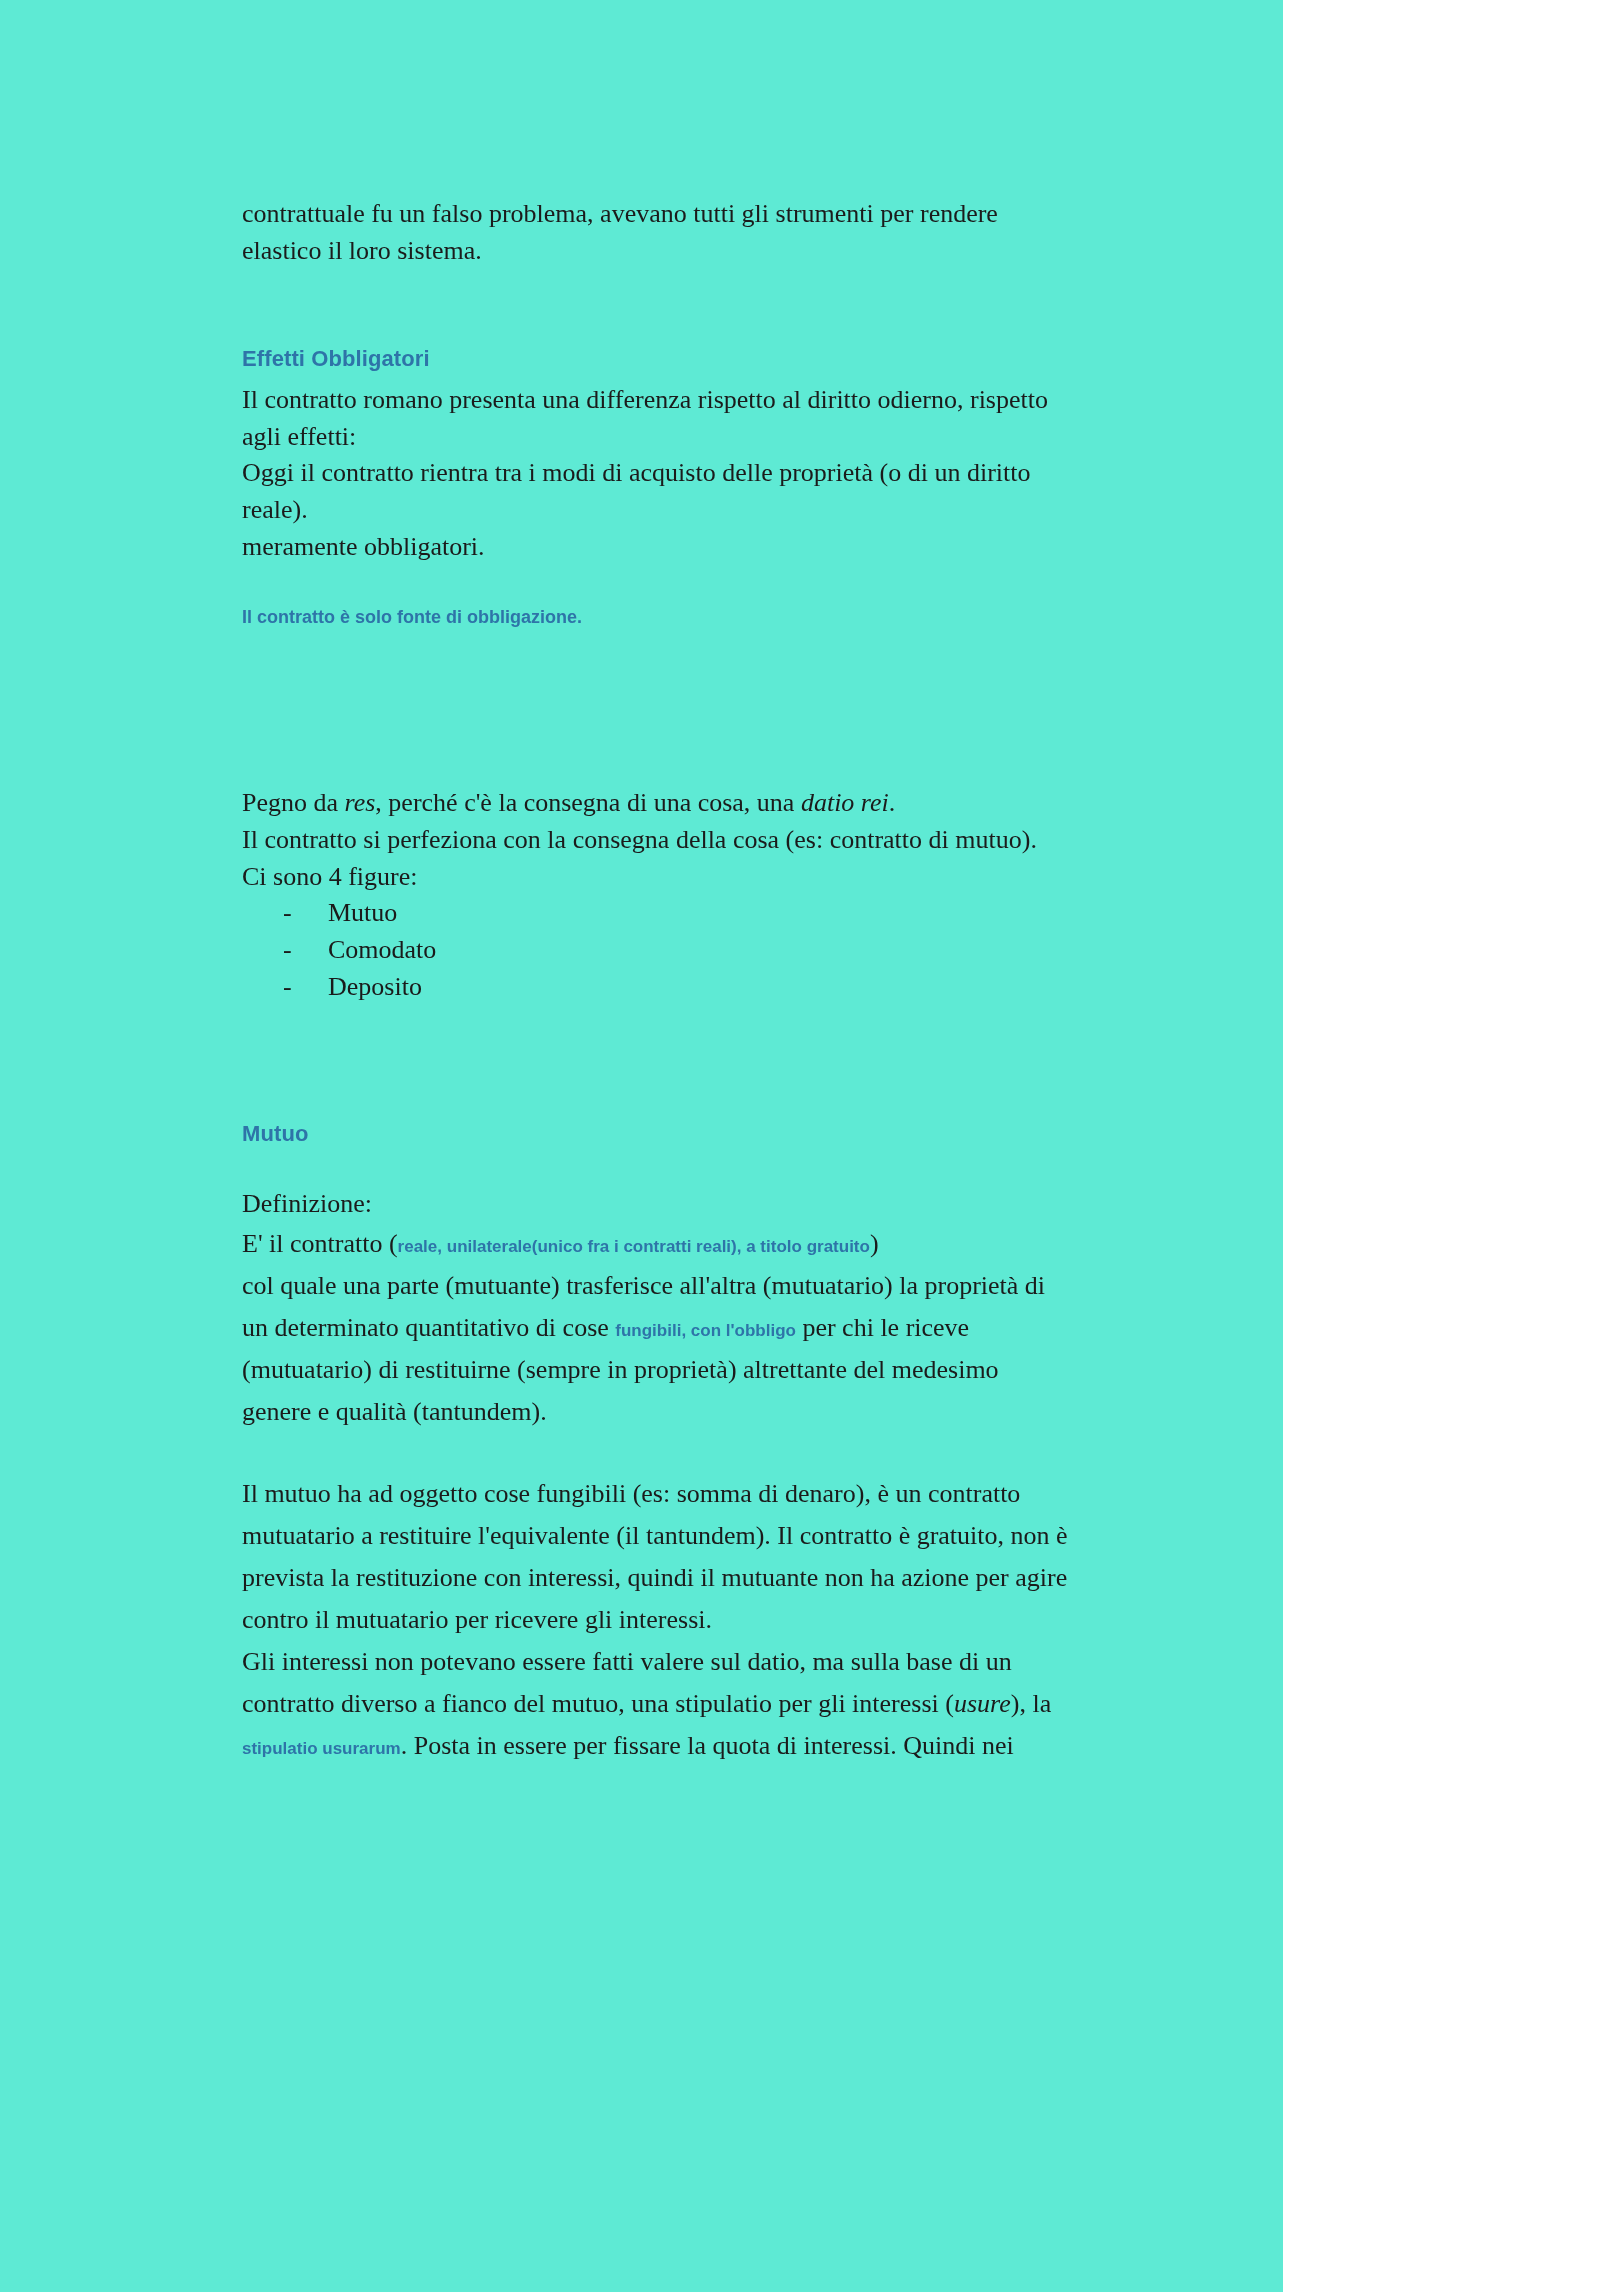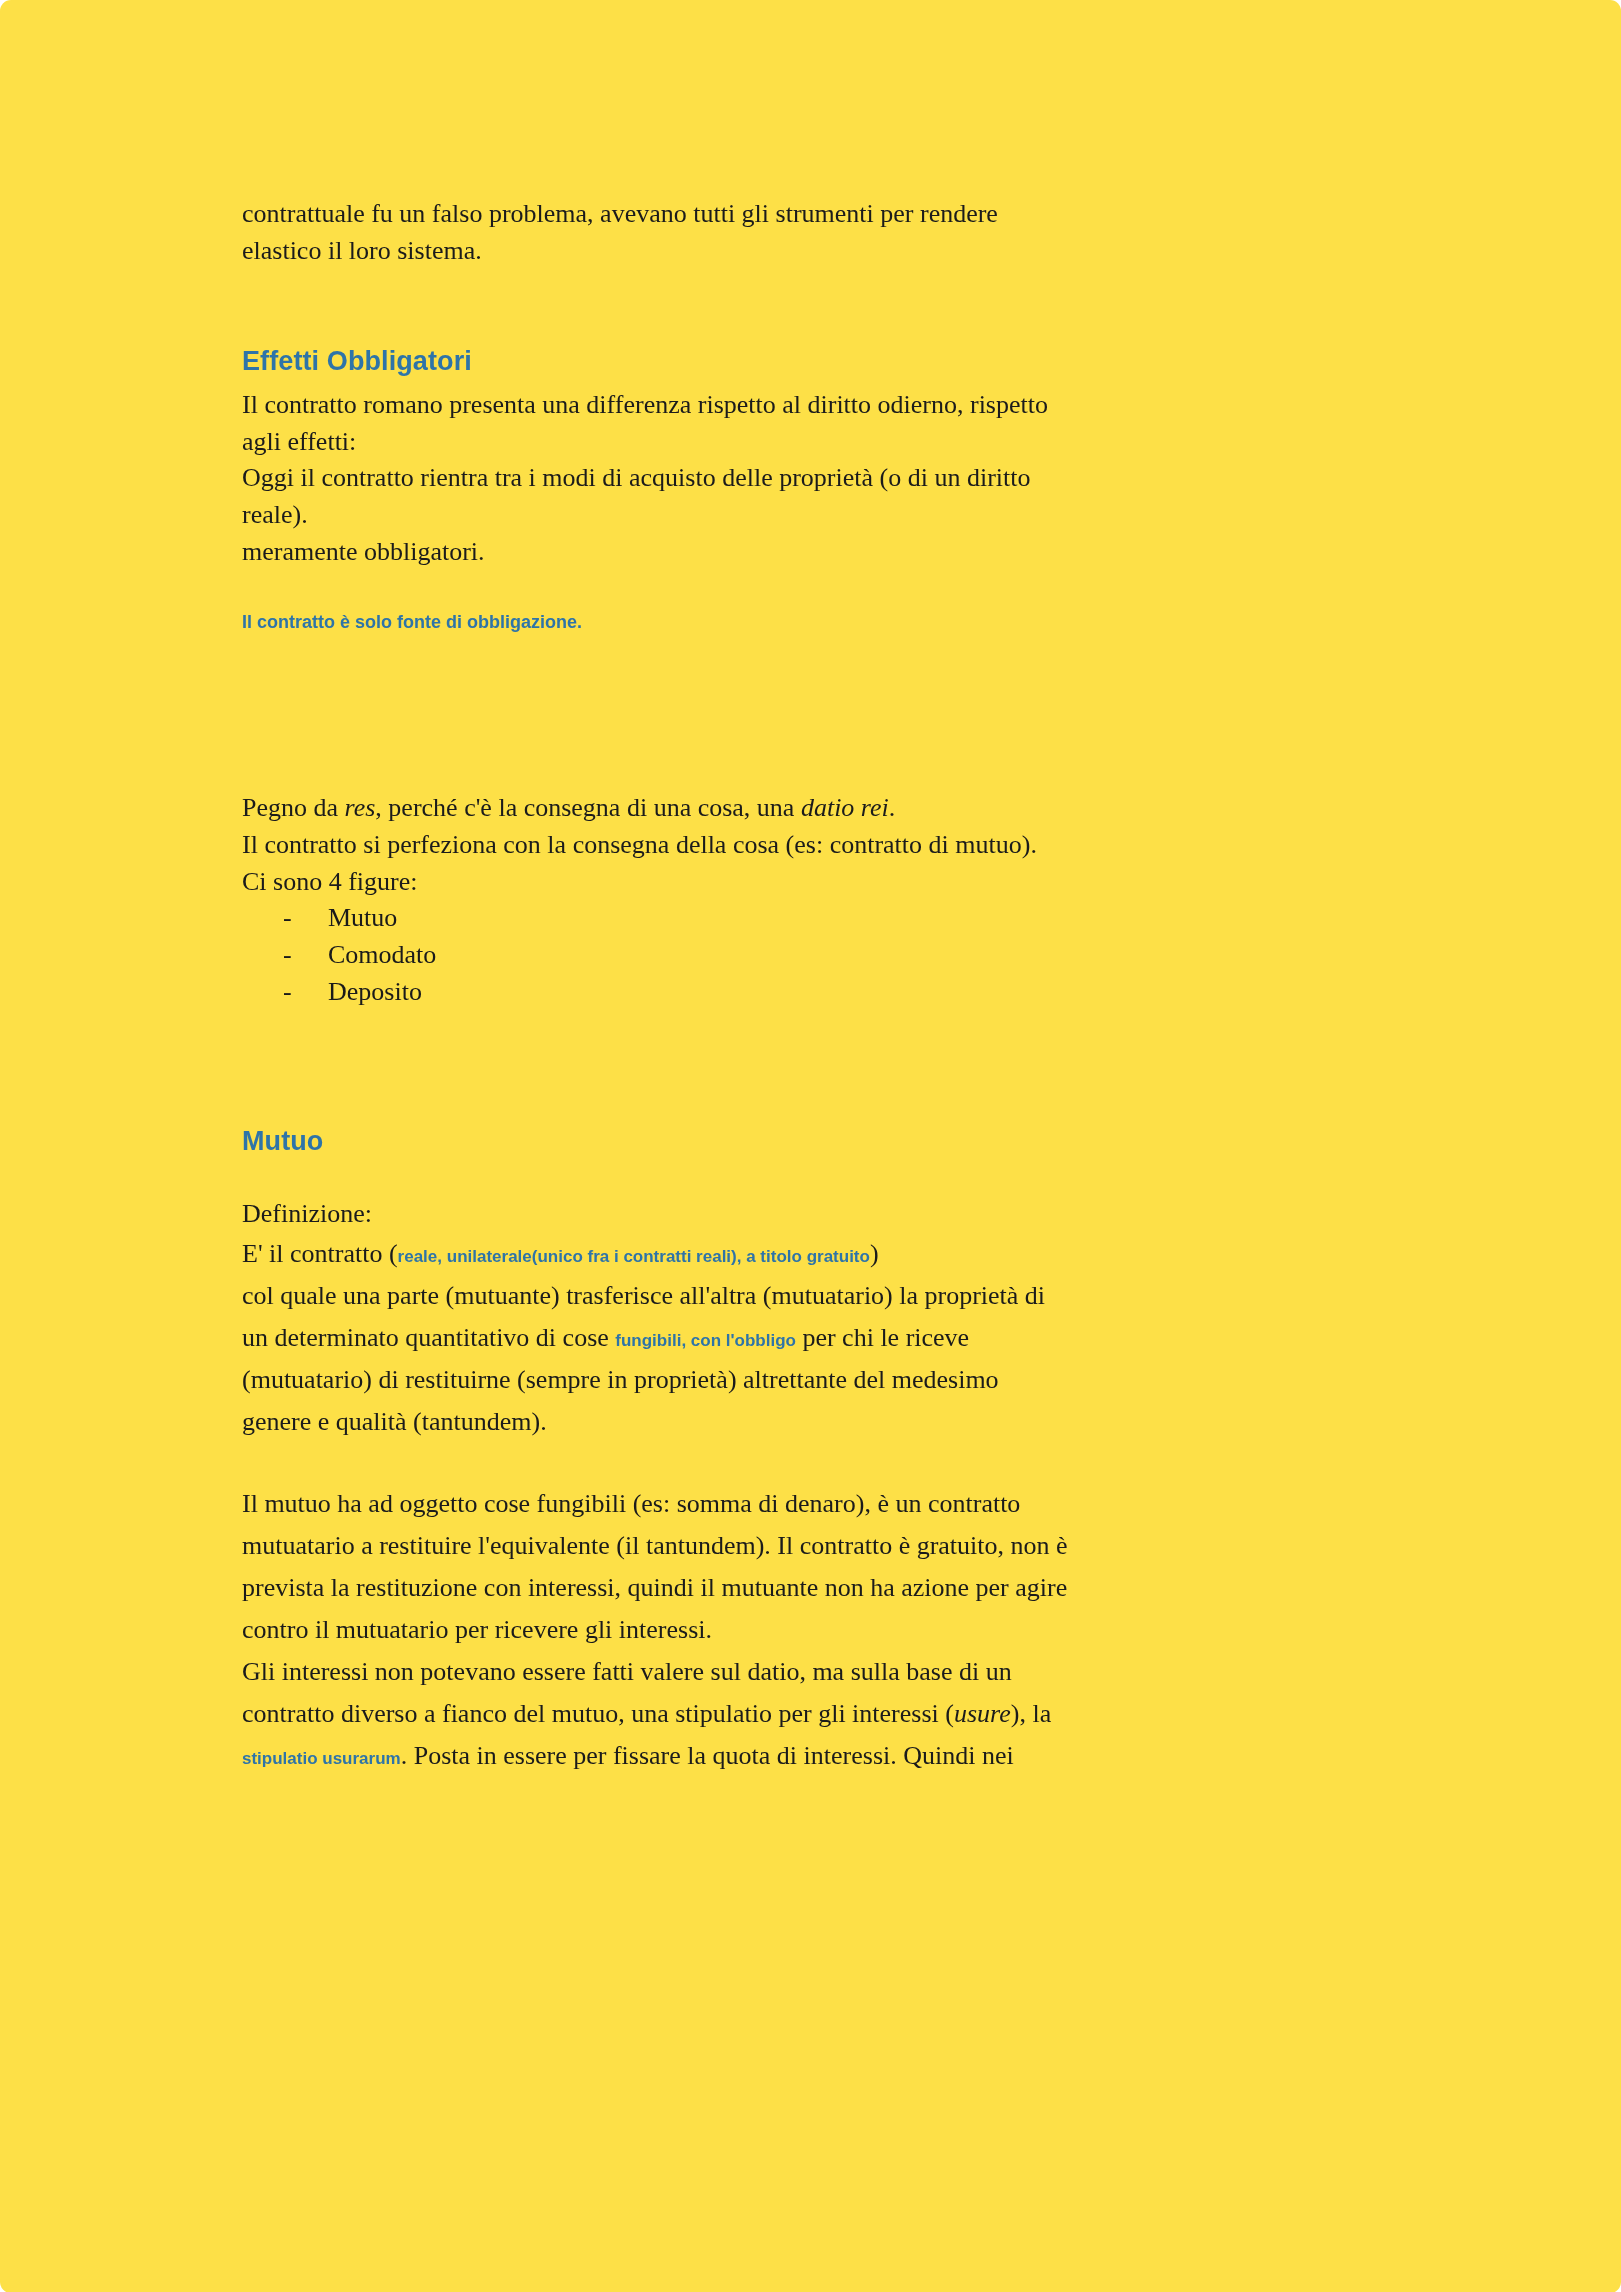--- a/index.html
+++ b/index.html
@@ -2,46 +2,45 @@
 <html><head>
 <meta charset="utf-8">
 <style>
   html, body {
     margin: 0;
     padding: 0;
     background: #ffffff;
   }
   .page {
     position: relative;
-    width: 1621px;
+    width: 1283px;
     height: 2293px;
-    background: #fde047;
+    background: #5eead4;
     font-family: "Liberation Serif", serif;
     color: #1a1a1a;
     box-sizing: border-box;
-    border-radius: 11px;
   }
   .content {
     position: absolute;
     left: 242px;
     top: 196px;
     width: 1127px;
   }
   p {
     margin: 0;
     font-size: 26px;
     line-height: 1.42;
     color: #1b1b1b;
   }
   .block {
     margin: 0;
   }
   h2.heading {
     font-family: "Liberation Sans", sans-serif;
-    font-size: 27px;
+    font-size: 22px;
     font-weight: bold;
     color: #2e74a8;
     margin: 0;
     letter-spacing: 0.1px;
   }
   .accent-bold {
     font-family: "Liberation Sans", sans-serif;
     font-weight: bold;
     color: #2e74a8;
     font-size: 18px;

